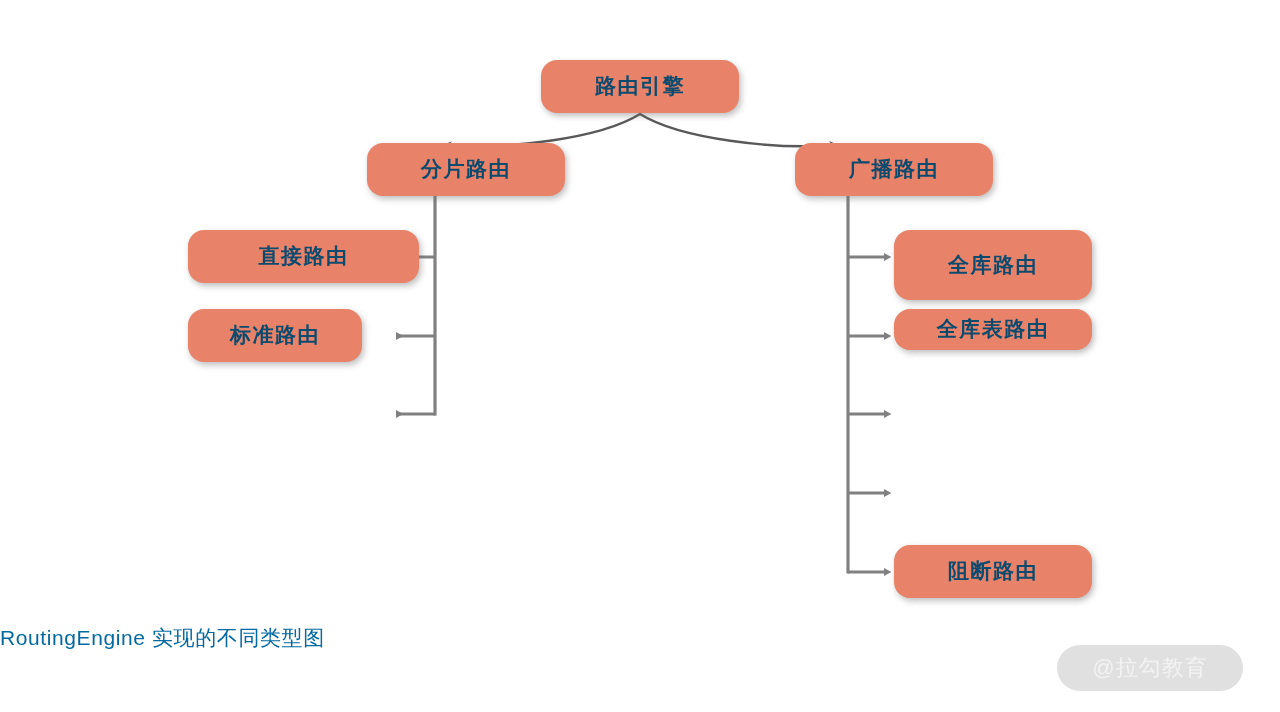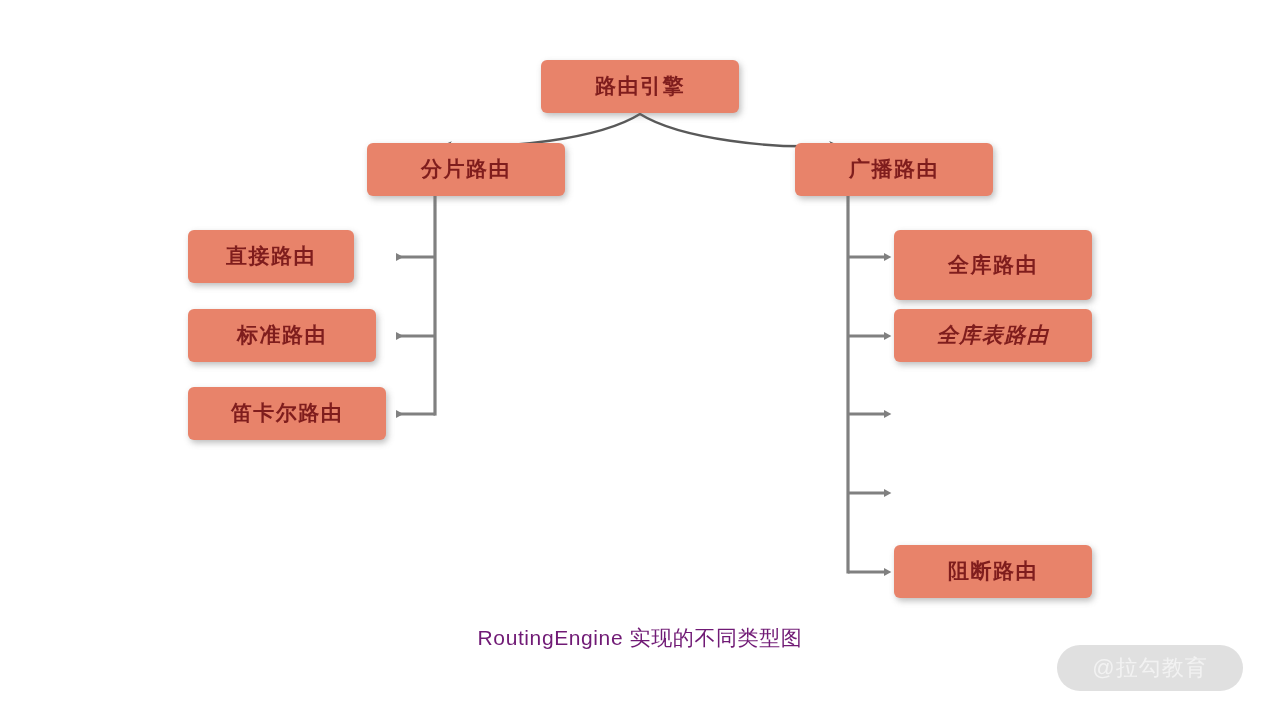--- a/index.html
+++ b/index.html
@@ -33,60 +33,59 @@
     z-index: 1;
   }
 
   .node {
     position: absolute;
     z-index: 2;
     box-sizing: border-box;
     display: flex;
     align-items: center;
     justify-content: center;
-    border-radius: 6px;
+    border-radius: 16px;
     background: #e8836a;
-    color: #7f1d1d;
+    color: #0c4a6e;
     font-size: 21px;
     font-weight: 700;
     letter-spacing: 1.5px;
     white-space: nowrap;
     box-shadow: 2px 3px 6px rgba(110, 110, 110, 0.45);
   }
 
   .node-label {
     display: block;
     line-height: 1;
     transform: translateY(-1px);
   }
 
   
   .n-root      { left: 541px; top: 60px;  width: 198px; height: 53px; }
   .n-mid-left  { left: 335px; top: 143px; width: 198px; height: 53px; margin-left: 32px; }
   .n-mid-right { left: 747px; top: 143px; width: 198px; height: 53px; margin-left: 48px; }
 
-  .n-l0 { left: 188px; top: 230px; width: 166px; height: 53px; }
-  .n-l1 { left: 188px; top: 309px; width: 188px; height: 53px; }
+  .n-l0 { left: 188px; top: 230px; width: 231px; height: 53px; }
+  .n-l1 { left: 188px; top: 309px; width: 174px; height: 53px; }
   .n-l2 { left: 188px; top: 387px; width: 198px; height: 53px; }
 
   .n-r0 { left: 894px; top: 230px; width: 198px; height: 70px; }
-  .n-r1 { left: 894px; top: 309px; width: 198px; height: 53px; font-style: italic; }
+  .n-r1 { left: 894px; top: 309px; width: 198px; height: 41px; }
   .n-r2 { left: 894px; top: 387px; width: 198px; height: 53px; }
   .n-r3 { left: 894px; top: 466px; width: 198px; height: 53px; }
   .n-r4 { left: 894px; top: 545px; width: 198px; height: 53px; }
 
   #caption {
     position: absolute;
     z-index: 3;
     left: 0;
     top: 624px;
     width: 1280px;
-    text-align: center;
     font-size: 21px;
-    color: #701a75;
+    color: #0369a1;
     letter-spacing: 0.6px;
     white-space: nowrap;
   }
 
   #watermark {
     position: absolute;
     z-index: 3;
     left: 1057px;
     top: 645px;
     width: 186px;
@@ -149,23 +148,20 @@
   <div class="node n-mid-right">
     <span class="node-label">广播路由</span>
   </div>
 
   <div class="node n-l0">
     <span class="node-label">直接路由</span>
   </div>
   <div class="node n-l1">
     <span class="node-label">标准路由</span>
   </div>
-  <div class="node n-l2">
-    <span class="node-label">笛卡尔路由</span>
-  </div>
 
   <div class="node n-r0">
     <span class="node-label">全库路由</span>
   </div>
   <div class="node n-r1">
     <span class="node-label">全库表路由</span>
   </div>
   <div class="node n-r4">
     <span class="node-label">阻断路由</span>
   </div>

